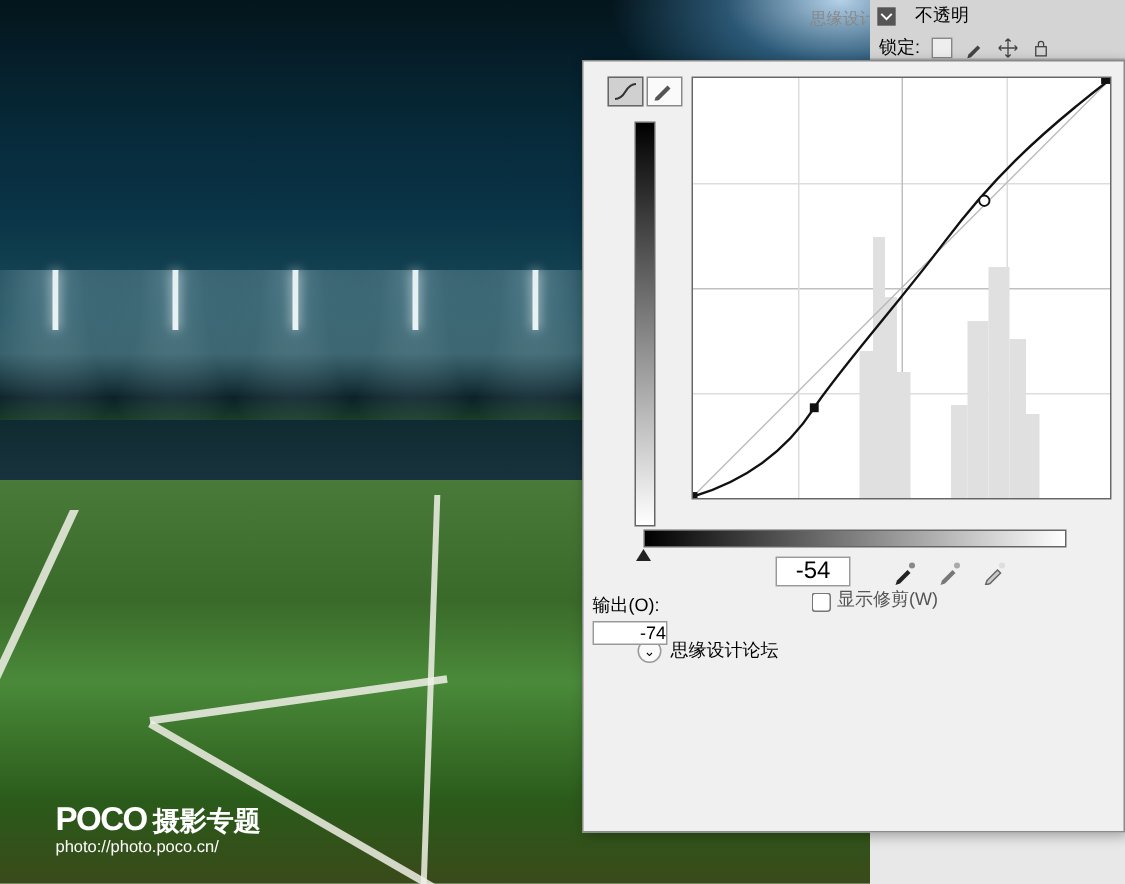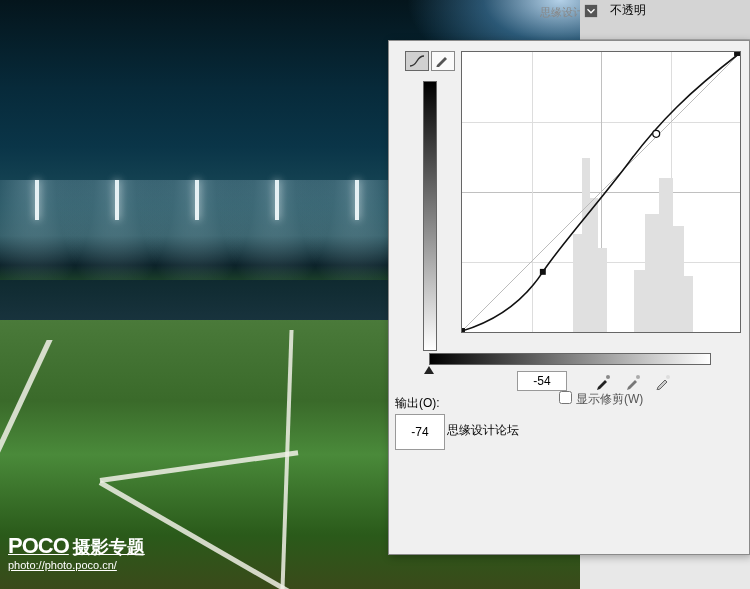--- a/index.html
+++ b/index.html
@@ -15,21 +15,21 @@
 .crowd { position: absolute; top: 280px; left: 0; width: 580px; height: 50px; background: linear-gradient(to bottom, #0f2a30 0%, #1a3540 100%); }
 .field { position: absolute; top: 320px; left: 0; width: 580px; height: 269px; background: linear-gradient(to bottom, #4a7a3a 0%, #3a6a2a 30%, #4a8a3a 50%, #2a5a1a 80%, #3a4a1a 100%); }
 .field-line { position: absolute; background: rgba(240,240,230,0.85); }
 .line-vert { left: 285px; top: 330px; width: 4px; height: 260px; transform: skewX(-2deg); }
 .line-diag1 { left: 100px; top: 480px; width: 310px; height: 5px; transform: rotate(30deg); transform-origin: left; }
 .line-diag2 { left: 100px; top: 478px; width: 200px; height: 5px; transform: rotate(-8deg); transform-origin: left; }
 .line-left { left: 0px; top: 340px; width: 6px; height: 200px; transform: skewX(-25deg); }
 .track { position: absolute; top: 328px; left: 300px; width: 280px; height: 30px; background: linear-gradient(to bottom, #6a2a1a 0%, #4a2010 100%); transform: perspective(400px) rotateX(60deg); transform-origin: top; }
 
 .watermark-top { position: absolute; top: 5px; left: 540px; font-size: 11px; color: #888; z-index: 10; }
-.watermark-bottom { position: absolute; bottom: 18px; left: 8px; color: #fff; z-index: 5; text-decoration: underline; }
+.watermark-bottom { position: absolute; bottom: 18px; left: 37px; color: #fff; z-index: 5; }
 .watermark-bottom .poco { font-size: 22px; font-weight: bold; letter-spacing: -1px; }
 .watermark-bottom .cn { font-size: 18px; font-weight: bold; margin-left: 4px; }
 .watermark-bottom .url { display: block; font-size: 11px; }
 
 .app-bar { position: absolute; top: 0; right: 0; width: 170px; height: 40px; background: #d4d4d4; border-bottom: 1px solid #aaa; z-index: 15; text-align: center; }
 .app-bar .row1 { display: flex; align-items: center; padding: 2px 4px; gap: 12px; font-size: 12px; }
 .app-bar .row2 { display: flex; align-items: center; padding: 2px 6px; gap: 8px; font-size: 12px; }
 .tiny-icon { display: inline-block; width: 14px; height: 14px; border: 1px solid #888; background: #eee; }
 .app-bar svg { width: 14px; height: 14px; }
 
@@ -53,26 +53,26 @@
 .grid-line.v { height: 100%; width: 1px; }
 .grid-line.mid { background: #c0c0c0; }
 .histogram { position: absolute; left: 0; right: 0; bottom: 0; height: 100%; }
 .histo-bar { position: absolute; bottom: 0; background: #e0e0e0; }
 .curve-svg { position: absolute; left: 0; top: 0; width: 100%; height: 100%; }
 .x-ramp-row { display: flex; margin-left: 32px; margin-top: 2px; align-items: flex-start; }
 .x-ramp { width: 282px; height: 12px; background: linear-gradient(to right, #000, #fff); border: 1px solid #666; margin-left: 0; position: relative; }
 .x-ramp::before { content: ""; position: absolute; left: -6px; top: 12px; width: 0; height: 0; border-left: 5px solid transparent; border-right: 5px solid transparent; border-bottom: 8px solid #222; }
 
 .output-group { position: absolute; left: 395px; top: 395px; font-size: 12px; z-index: 25; }
-.output-group .val-box { width: 50px; height: 36px; border: 1px solid #999; background: #fff; text-align: center; font-size: 12px; margin-top: 2px; }
+.output-group .val-box { width: 50px; height: 16px; border: 1px solid #999; background: #fff; text-align: right; font-size: 12px; margin-top: 2px; }
 .input-group { margin-top: 6px; margin-left: 120px; font-size: 12px; }
-.input-group .val-box { width: 50px; height: 20px; border: 1px solid #999; background: #fff; text-align: center; font-size: 12px; display: inline-block; vertical-align: middle; }
+.input-group .val-box { width: 50px; height: 20px; border: 1px solid #999; background: #fff; text-align: center; font-size: 16px; display: inline-block; vertical-align: middle; }
 .eyedroppers { display: inline-flex; gap: 10px; margin-left: 24px; vertical-align: middle; }
 .eyedrop { width: 20px; height: 20px; display: flex; align-items: center; justify-content: center; }
-.clip-check { display: inline-flex; align-items: flex-start; margin-left: 18px; font-size: 12px; color: #555; padding-left: 24px; }
+.clip-check { display: inline-flex; align-items: flex-end; font-size: 12px; color: #555; padding-left: 24px; }
 .clip-check input { margin-right: 4px; }
 
 .disclosure { margin-top: 14px; margin-left: 28px; font-size: 12px; display: flex; align-items: center; gap: 6px; }
 .disclosure .chev { width: 16px; height: 16px; border: 1px solid #999; border-radius: 8px; display: flex; align-items: center; justify-content: center; font-size: 9px; background: #fafafa; }
 </style>
 </head>
 <body>
 
 <div class="canvas-area">
   <div class="sky-glow"></div>
@@ -103,20 +103,34 @@
   <span class="url">photo://photo.poco.cn/</span>
 </div>
 
 <div class="app-bar">
   <div class="row1">
     <svg viewBox="0 0 16 16">
         <rect x="1" y="1" width="14" height="14" fill="#555"></rect>
         <path d="M4 6l4 4 4-4" stroke="#fff" fill="none" stroke-width="1.5"></path>
       </svg>
     <span>不透明</span>
+  </div>
+  <div class="row2">
+    <span>锁定:</span>
+    <span class="tiny-icon"></span>
+    <svg viewBox="0 0 16 16">
+        <path d="M3 13l7-7 2 2-7 7-3 1z" fill="#444"></path>
+      </svg>
+    <svg viewBox="0 0 16 16">
+        <path d="M8 1v14M1 8h14M8 1l-2 2M8 1l2 2M8 15l-2-2M8 15l2-2M1 8l2-2M1 8l2 2M15 8l-2-2M15 8l-2 2" stroke="#444"></path>
+      </svg>
+    <svg viewBox="0 0 16 16">
+        <rect x="4" y="7" width="8" height="7" fill="none" stroke="#444"></rect>
+        <path d="M6 7V5a2 2 0 014 0v2" fill="none" stroke="#444"></path>
+      </svg>
   </div>
 </div>
 
 <div class="output-group">
   <div>输出(O):</div>
   <input class="val-box" value="-74" style="">
 </div>
 
 <div class="dialog">
   <div class="dialog-body">

